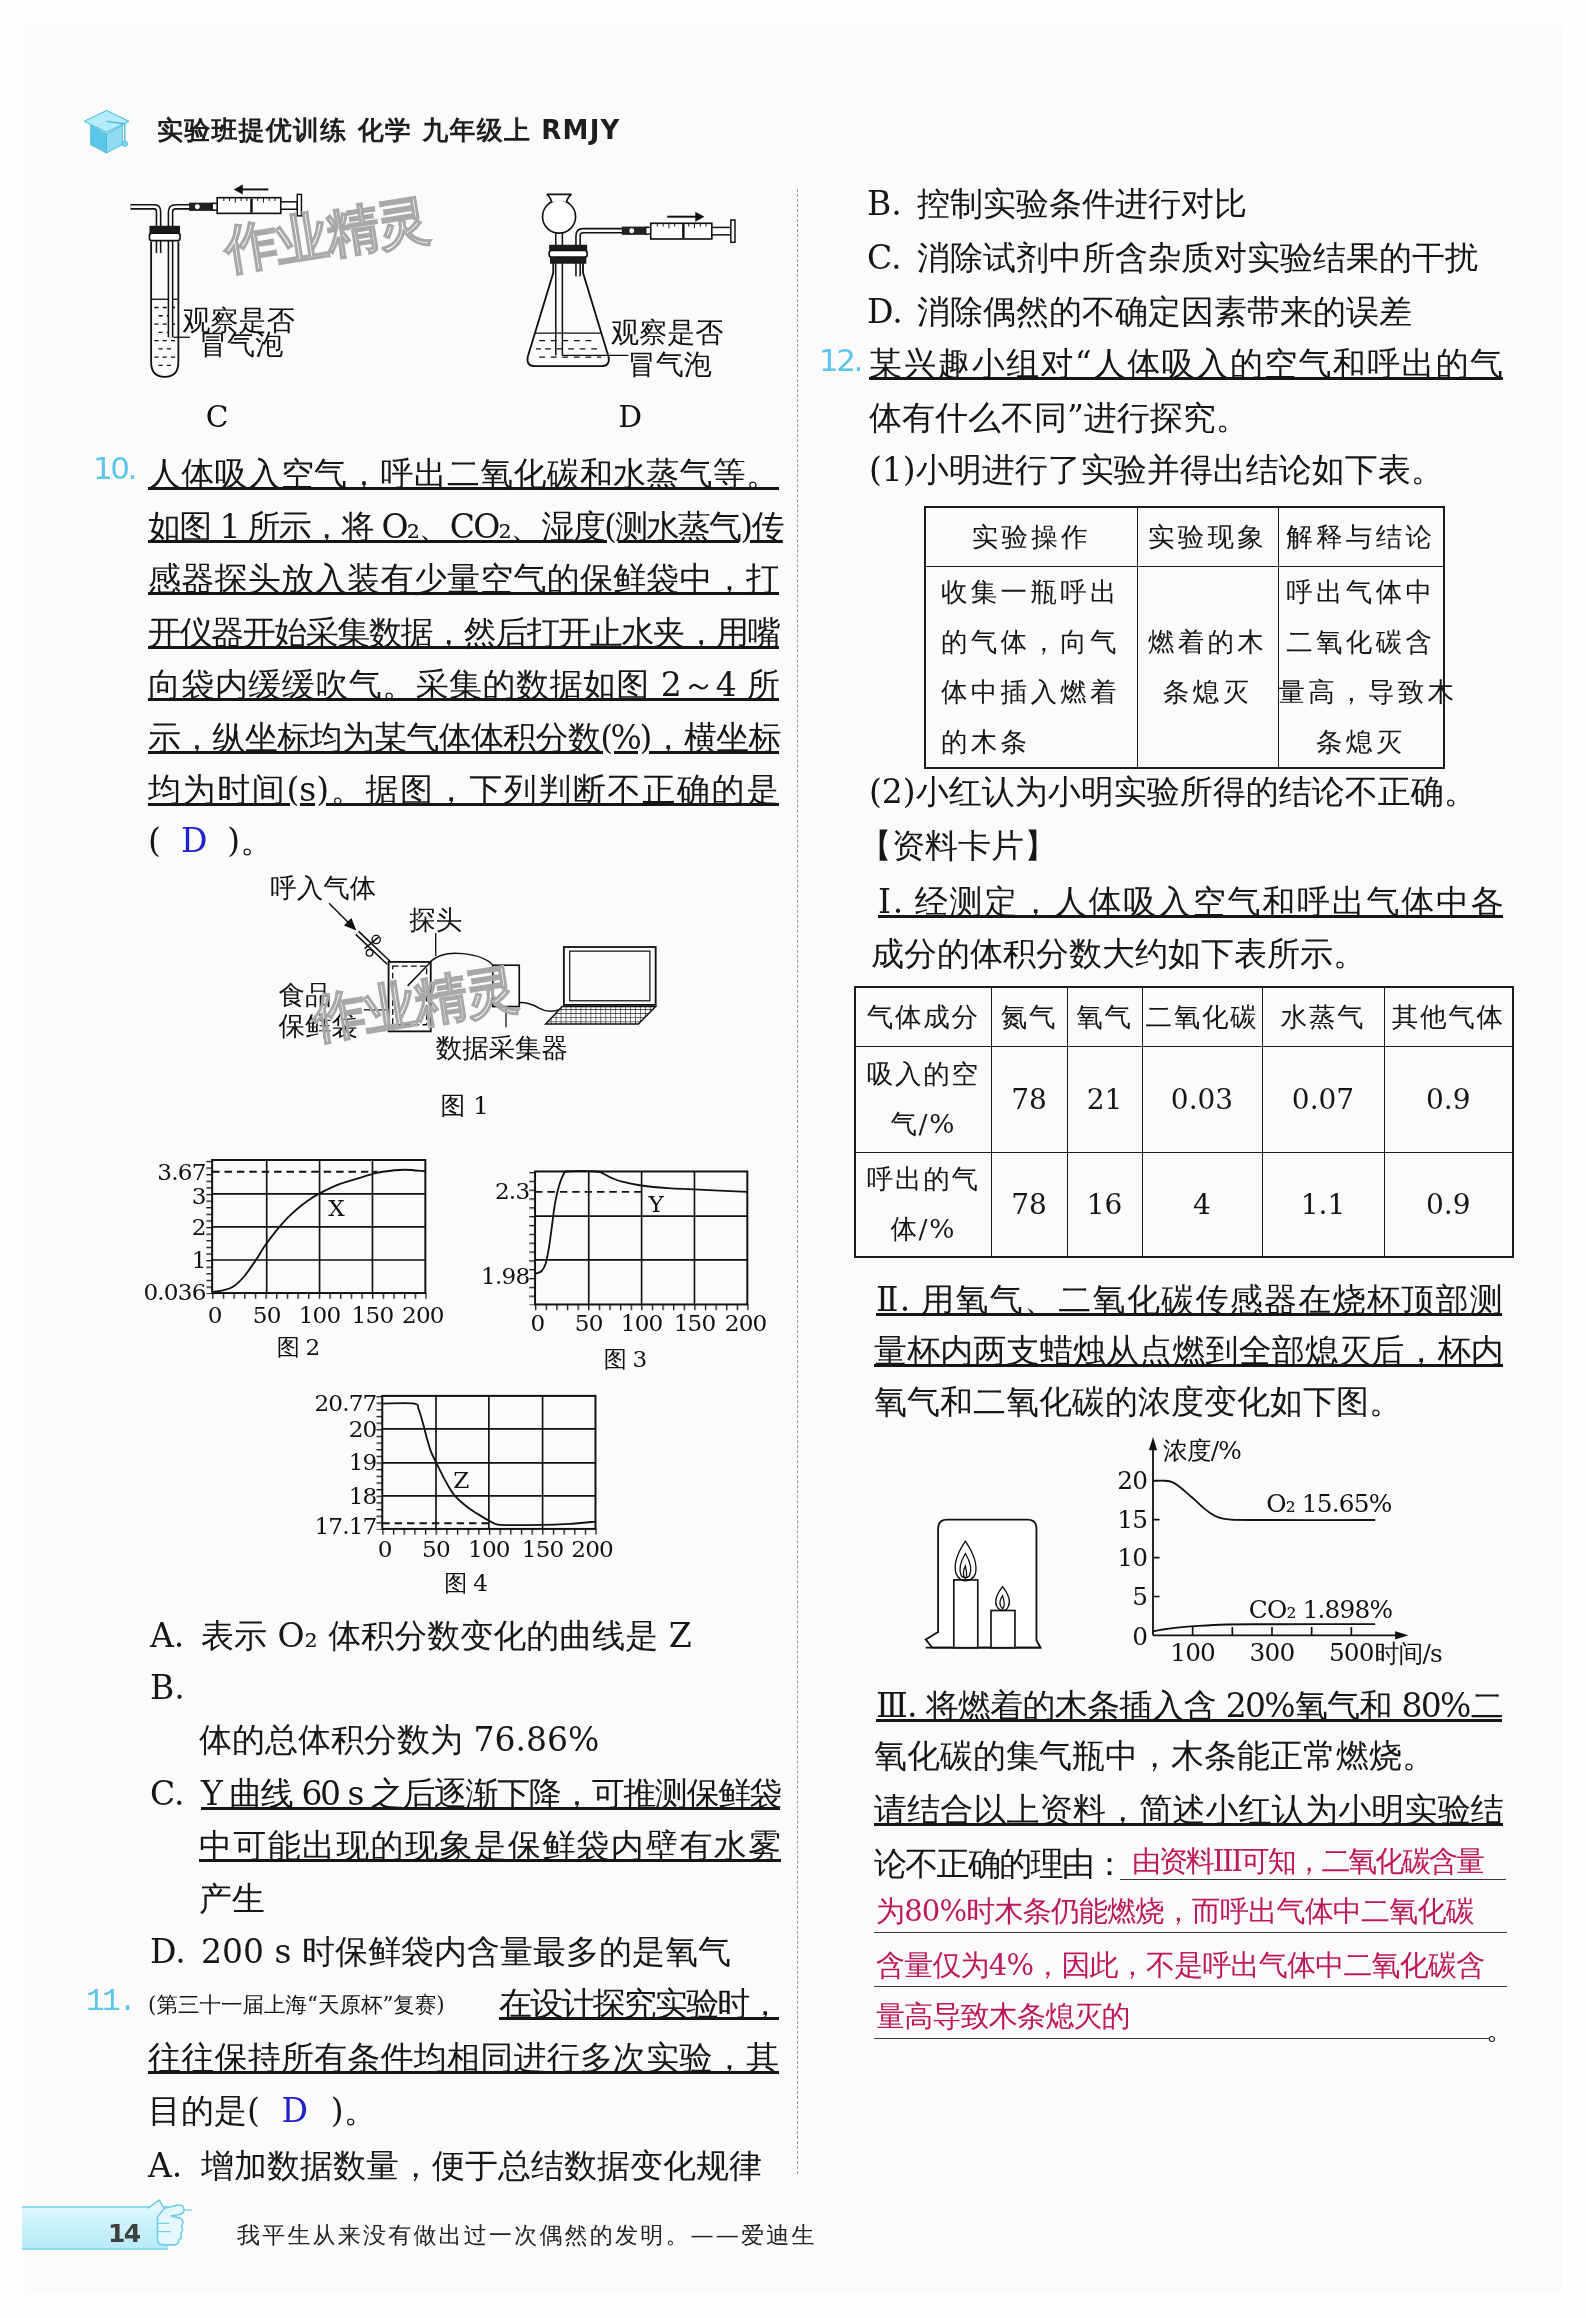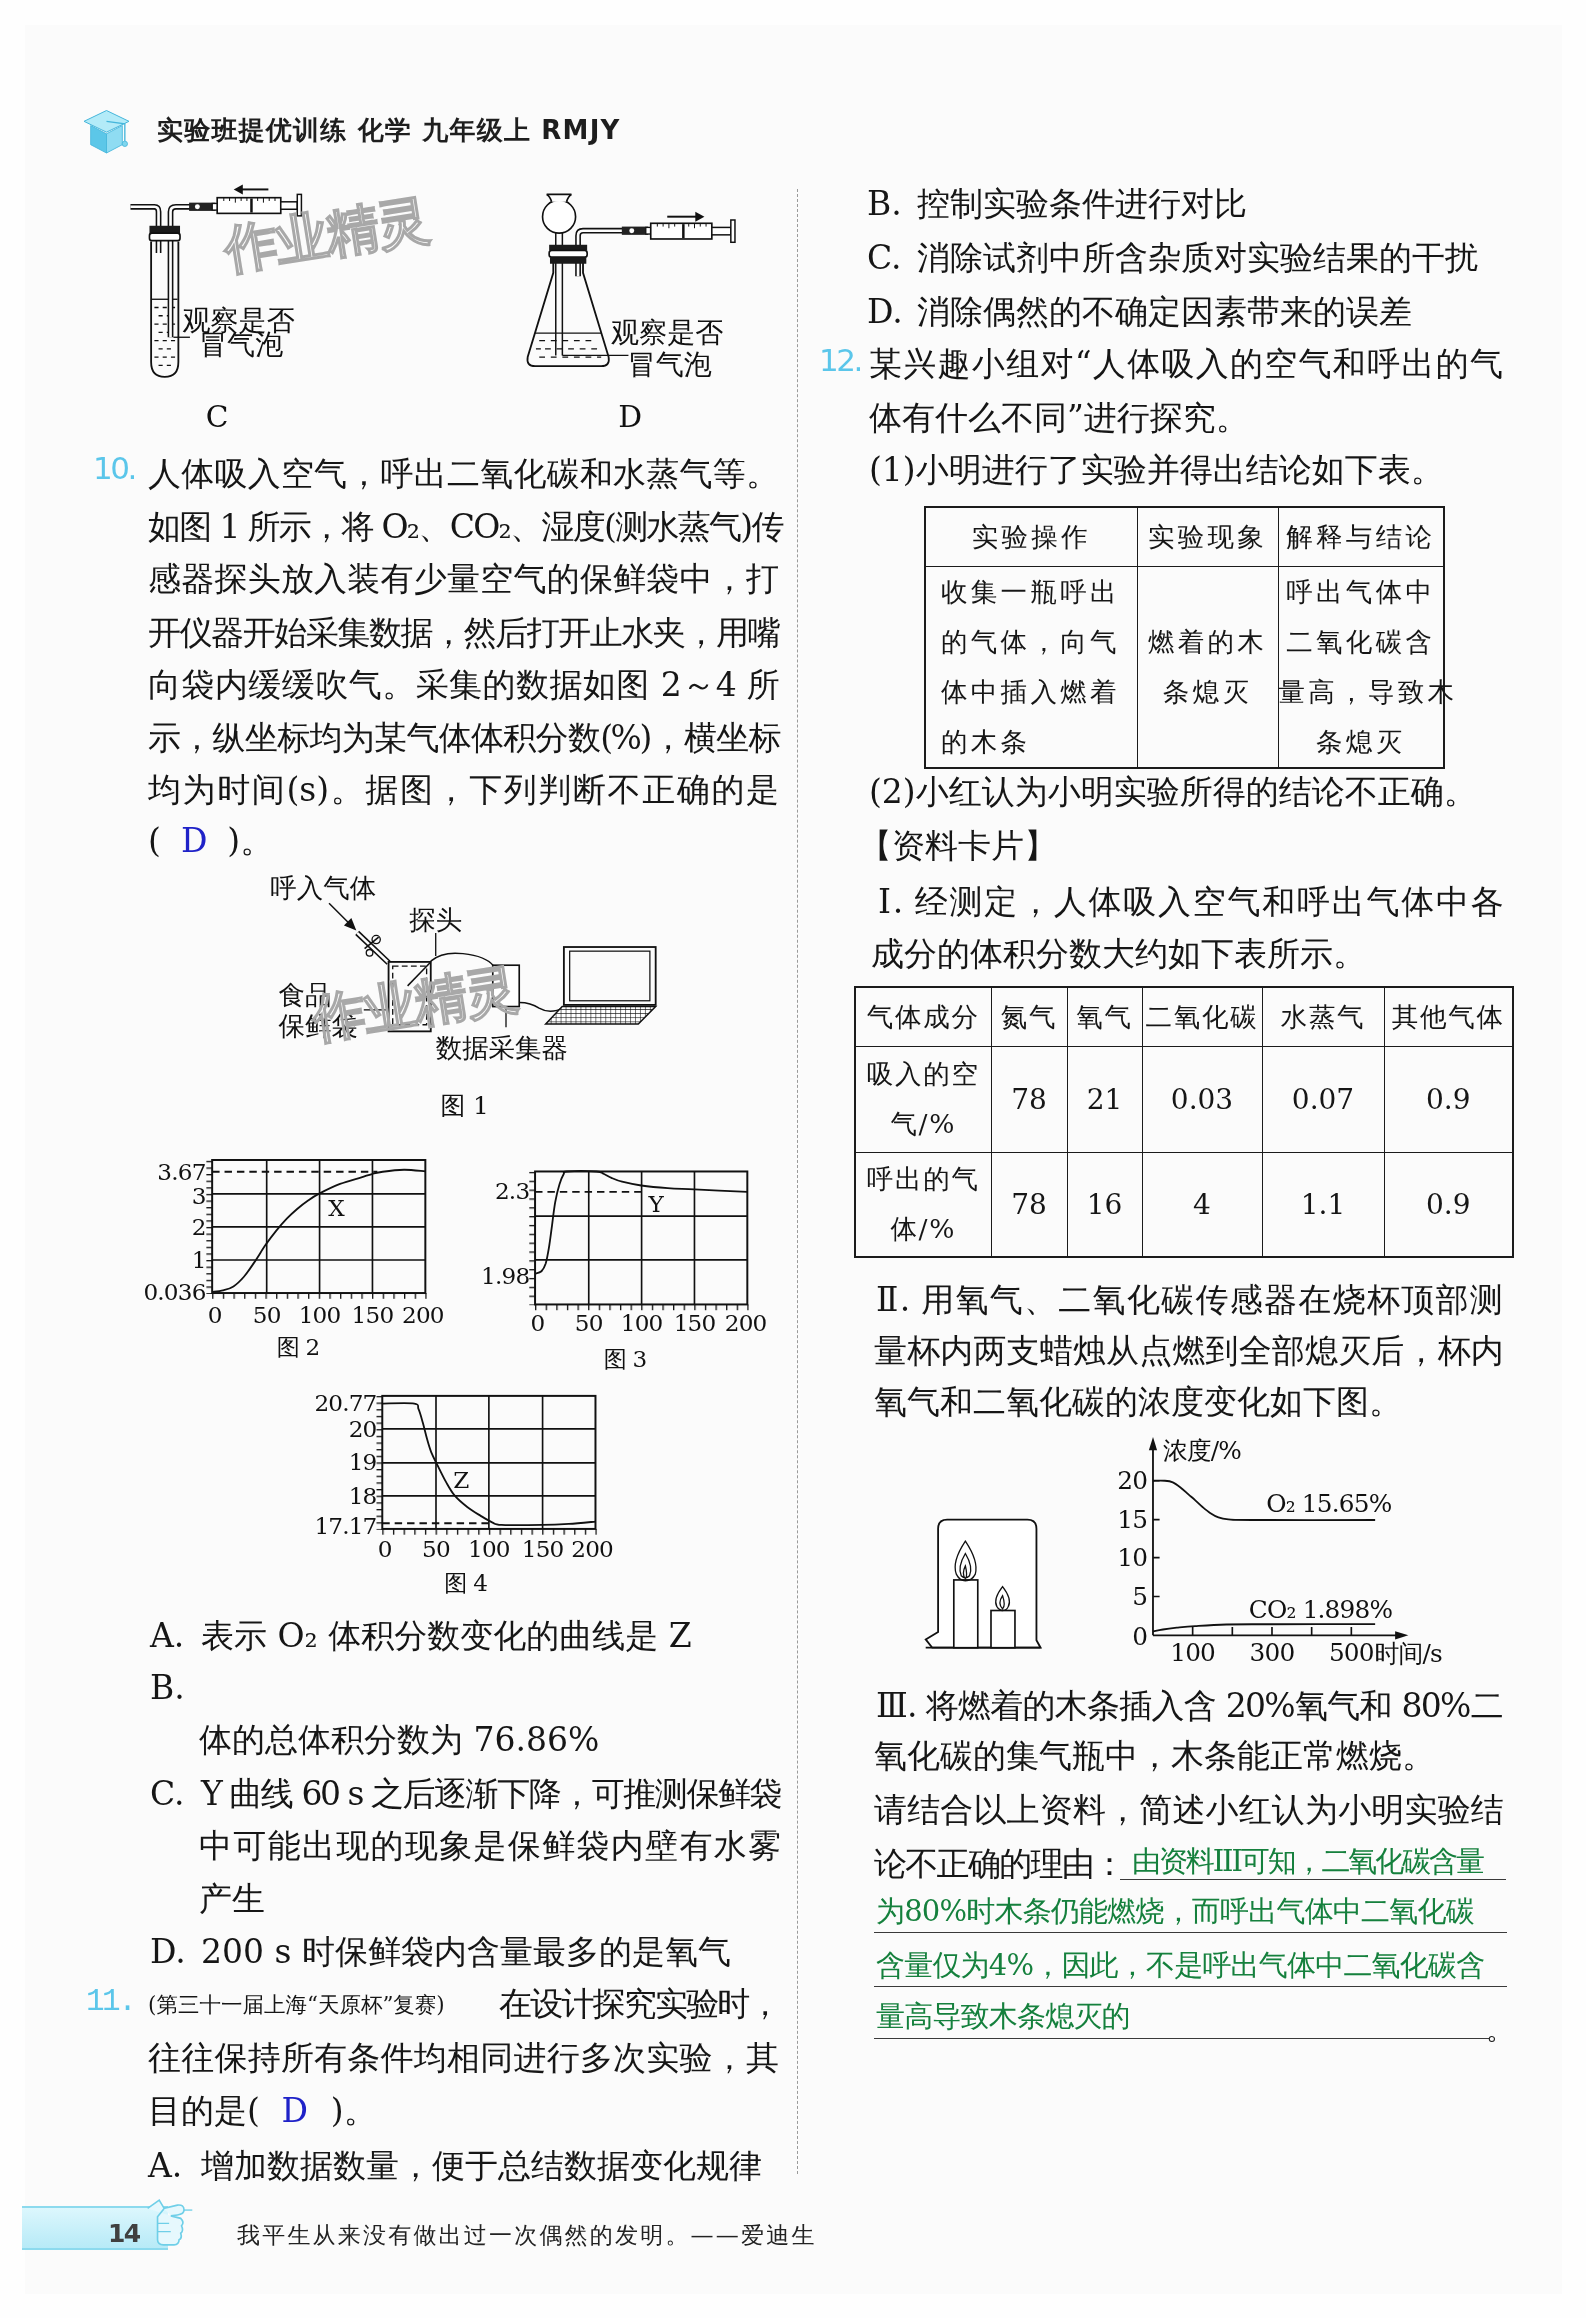--- a/index.html
+++ b/index.html
@@ -1,26 +1,26 @@
 <!DOCTYPE html>
 <html style="font-size:13.2px"><head>
 <meta charset="utf-8">
 <style>
 html,body{margin:0;padding:0;background:#ffffff;}
 #page{position:relative;width:1587px;height:2319px;overflow:hidden;background:#fefefe;font-family:"DejaVu Serif",serif;color:#161616;}
 .paper{position:absolute;left:25px;top:25px;width:1537px;height:2269px;background:#fbfbfb;}
 .abs{position:absolute;}
 .ln{position:absolute;font-size:33px;line-height:40px;height:40px;white-space:nowrap;}
-.j{text-align:justify;text-align-last:justify;}
+.j{text-align:justify;text-align-last:justify;text-decoration:underline;}
 .t1{letter-spacing:-0.8px;}
 .t2{letter-spacing:-1.7px;}
 .t3{letter-spacing:-2.5px;}
 .qn{position:absolute;font-family:"DejaVu Sans",sans-serif;font-size:31px;line-height:40px;letter-spacing:-2.5px;white-space:nowrap;color:#5bc6ea;}
 .ans{color:#1f22c8;}
-.ansln{position:absolute;font-size:29px;line-height:38px;height:38px;white-space:nowrap;color:#15803d;letter-spacing:-0.8px;}
+.ansln{position:absolute;font-size:29px;line-height:38px;height:38px;white-space:nowrap;color:#be185d;letter-spacing:-0.8px;}
 .header-title{position:absolute;font-family:"DejaVu Sans",sans-serif;font-size:26px;line-height:36px;font-weight:bold;color:#1e1e1e;white-space:nowrap;letter-spacing:1.2px;}
 .src{font-size:21.5px;line-height:30px;height:30px;}
 .wm{position:absolute;font-family:"DejaVu Sans",sans-serif;font-weight:bold;font-size:53px;line-height:58px;color:transparent;-webkit-text-stroke:1.3px #a8a8a8;transform:rotate(-9deg);transform-origin:left center;white-space:nowrap;letter-spacing:-1.7px;}
 table.tb{position:absolute;border-collapse:collapse;border:2.5px solid #1b1b1b;table-layout:fixed;}
 table.tb td,table.tb th{border:1.3px solid #1b1b1b;padding:0;font-weight:normal;vertical-align:middle;}
 .t1c{font-size:26.5px;letter-spacing:3.3px;}
 .t2c{font-size:26.5px;letter-spacing:1.7px;}
 .num{font-size:28px;letter-spacing:0;text-align:center;}
 .cl{display:block;line-height:50px;white-space:nowrap;}
 .uline{position:absolute;height:0;border-top:1.7px solid #3a3a3a;}

